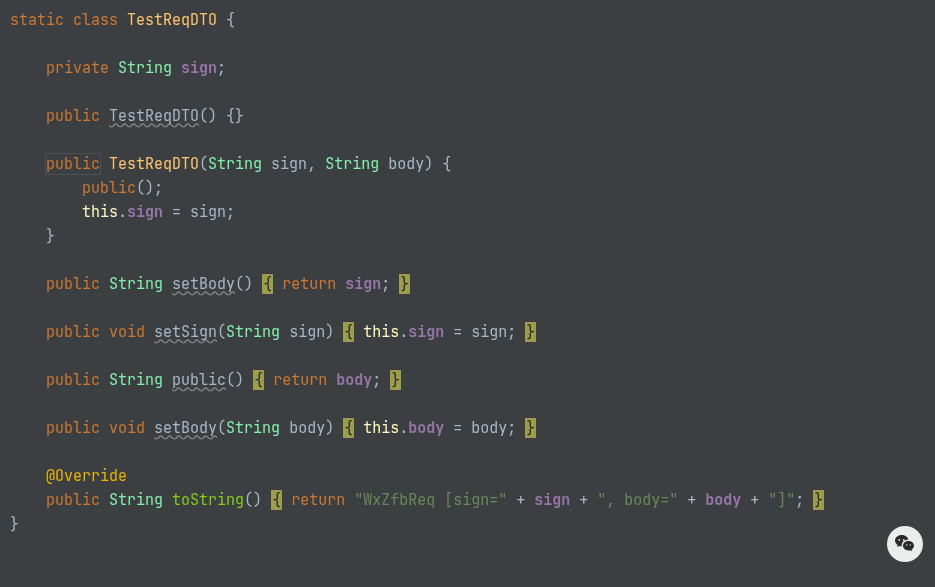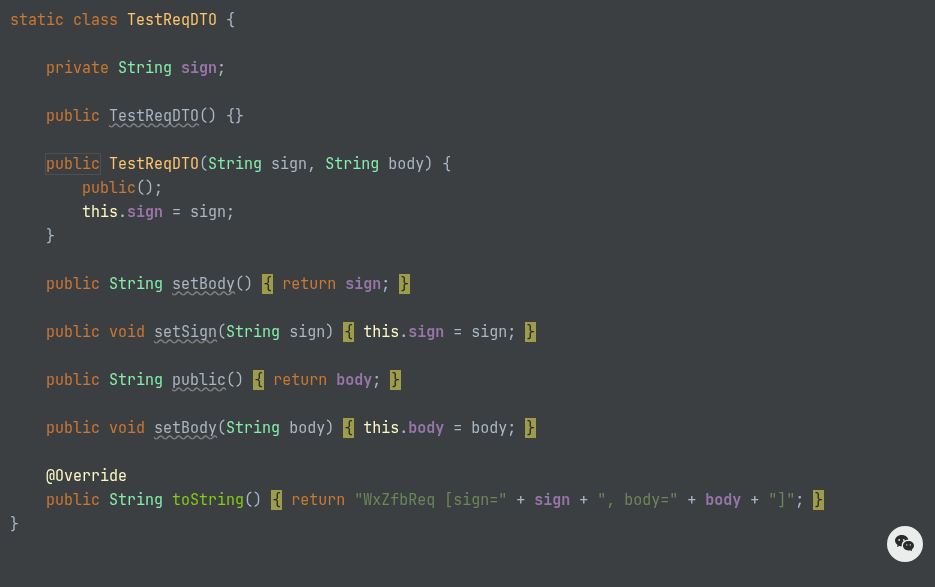--- a/index.html
+++ b/index.html
@@ -24,21 +24,21 @@
     }
     .line {
       white-space: pre;
       height: 24px;
     }
     .kw { color: #cc7832; }
     .type { color: #86efac; }
     .class-name { color: #ffc66d; }
     .field { color: #9876aa; font-weight: bold; }
     .str { color: #6a8759; }
-    .annotation { color: #fef9c3; }
+    .annotation { color: #eab308; }
     .punct { color: #a9b7c6; }
     .param { color: #a9b7c6; }
     .underline-wavy {
       text-decoration: underline wavy #808080;
       text-decoration-skip-ink: none;
     }
     .boxed {
       background: #3b3f41;
       outline: 1px solid #4d5052;
     }

